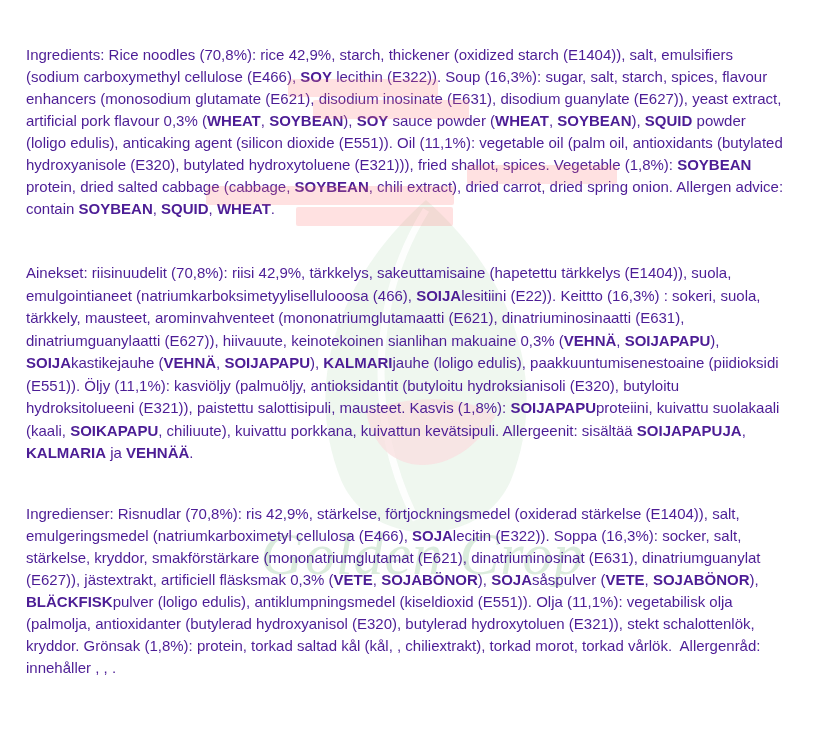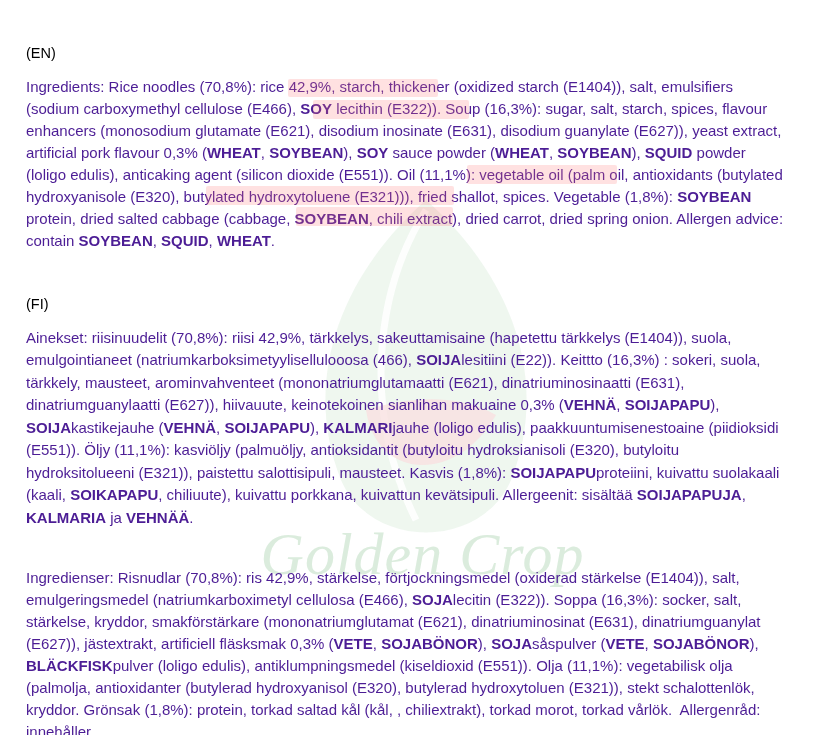--- a/index.html
+++ b/index.html
@@ -92,25 +92,23 @@
 </div>
 
 <div class="hl" style="left:288px; top:79px; width:150px; height:18px;"></div>
 <div class="hl" style="left:313px; top:100px; width:156px; height:19px;"></div>
 <div class="hl" style="left:467px; top:165px; width:150px; height:19px;"></div>
 <div class="hl" style="left:206px; top:186px; width:248px; height:19px;"></div>
 <div class="hl" style="left:296px; top:207px; width:157px; height:19px;"></div>
 
 <div class="page">
 
-  <div class="lang-label">(EN)</div>
   <p class="block en">Ingredients: Rice noodles (70,8%): rice 42,9%, starch, thickener (oxidized starch (E1404)), salt, emulsifiers (sodium carboxymethyl cellulose (E466), <b>SOY</b> lecithin (E322)). Soup (16,3%): sugar, salt, starch, spices, flavour enhancers (monosodium glutamate (E621), disodium inosinate (E631), disodium guanylate (E627)), yeast extract, artificial pork flavour 0,3% (<b>WHEAT</b>, <b>SOYBEAN</b>), <b>SOY</b> sauce powder (<b>WHEAT</b>, <b>SOYBEAN</b>), <b>SQUID</b> powder (loligo edulis), anticaking agent (silicon dioxide (E551)). Oil (11,1%): vegetable oil (palm oil, antioxidants (butylated hydroxyanisole (E320), butylated hydroxytoluene (E321))), fried shallot, spices. Vegetable (1,8%): <b>SOYBEAN</b> protein, dried salted cabbage (cabbage, <b>SOYBEAN</b>, chili extract), dried carrot, dried spring onion. Allergen advice: contain <b>SOYBEAN</b>, <b>SQUID</b>, <b>WHEAT</b>.</p>
 
   <div class="spacer-lg"></div>
 
-  <div class="lang-label">(FI)</div>
   <p class="block fi">Ainekset: riisinuudelit (70,8%): riisi 42,9%, tärkkelys, sakeuttamisaine (hapetettu tärkkelys (E1404)), suola, emulgointianeet (natriumkarboksimetyylisellulooosa (466), <b>SOIJA</b>lesitiini (E22)). Keittto (16,3%) : sokeri, suola, tärkkely, mausteet, arominvahventeet (mononatriumglutamaatti (E621), dinatriuminosinaatti (E631), dinatriumguanylaatti (E627)), hiivauute, keinotekoinen sianlihan makuaine 0,3% (<b>VEHNÄ</b>, <b>SOIJAPAPU</b>), <b>SOIJA</b>kastikejauhe (<b>VEHNÄ</b>, <b>SOIJAPAPU</b>), <b>KALMARI</b>jauhe (loligo edulis), paakkuuntumisenestoaine (piidioksidi (E551)). Öljy (11,1%): kasviöljy (palmuöljy, antioksidantit (butyloitu hydroksianisoli (E320), butyloitu hydroksitolueeni (E321)), paistettu salottisipuli, mausteet. Kasvis (1,8%): <b>SOIJAPAPU</b>proteiini, kuivattu suolakaali (kaali, <b>SOIKAPAPU</b>, chiliuute), kuivattu porkkana, kuivattun kevätsipuli. Allergeenit: sisältää <b>SOIJAPAPUJA</b>, <b>KALMARIA</b> ja <b>VEHNÄÄ</b>.</p>
 
   <div class="spacer-md"></div>
 
   <p class="block se">Ingredienser: Risnudlar (70,8%): ris 42,9%, stärkelse, förtjockningsmedel (oxiderad stärkelse (E1404)), salt, emulgeringsmedel (natriumkarboximetyl cellulosa (E466), <b>SOJA</b>lecitin (E322)). Soppa (16,3%): socker, salt, stärkelse, kryddor, smakförstärkare (mononatriumglutamat (E621), dinatriuminosinat (E631), dinatriumguanylat (E627)), jästextrakt, artificiell fläsksmak 0,3% (<b>VETE</b>, <b>SOJABÖNOR</b>), <b>SOJA</b>såspulver (<b>VETE</b>, <b>SOJABÖNOR</b>), <b>BLÄCKFISK</b>pulver (loligo edulis), antiklumpningsmedel (kiseldioxid (E551)). Olja (11,1%): vegetabilisk olja (palmolja, antioxidanter (butylerad hydroxyanisol (E320), butylerad hydroxytoluen (E321)), stekt schalottenlök, kryddor. Grönsak (1,8%): protein, torkad saltad kål (kål, , chiliextrakt), torkad morot, torkad vårlök.&nbsp; Allergenråd: innehåller , , .</p>
 
 </div>
 
 </body></html>

